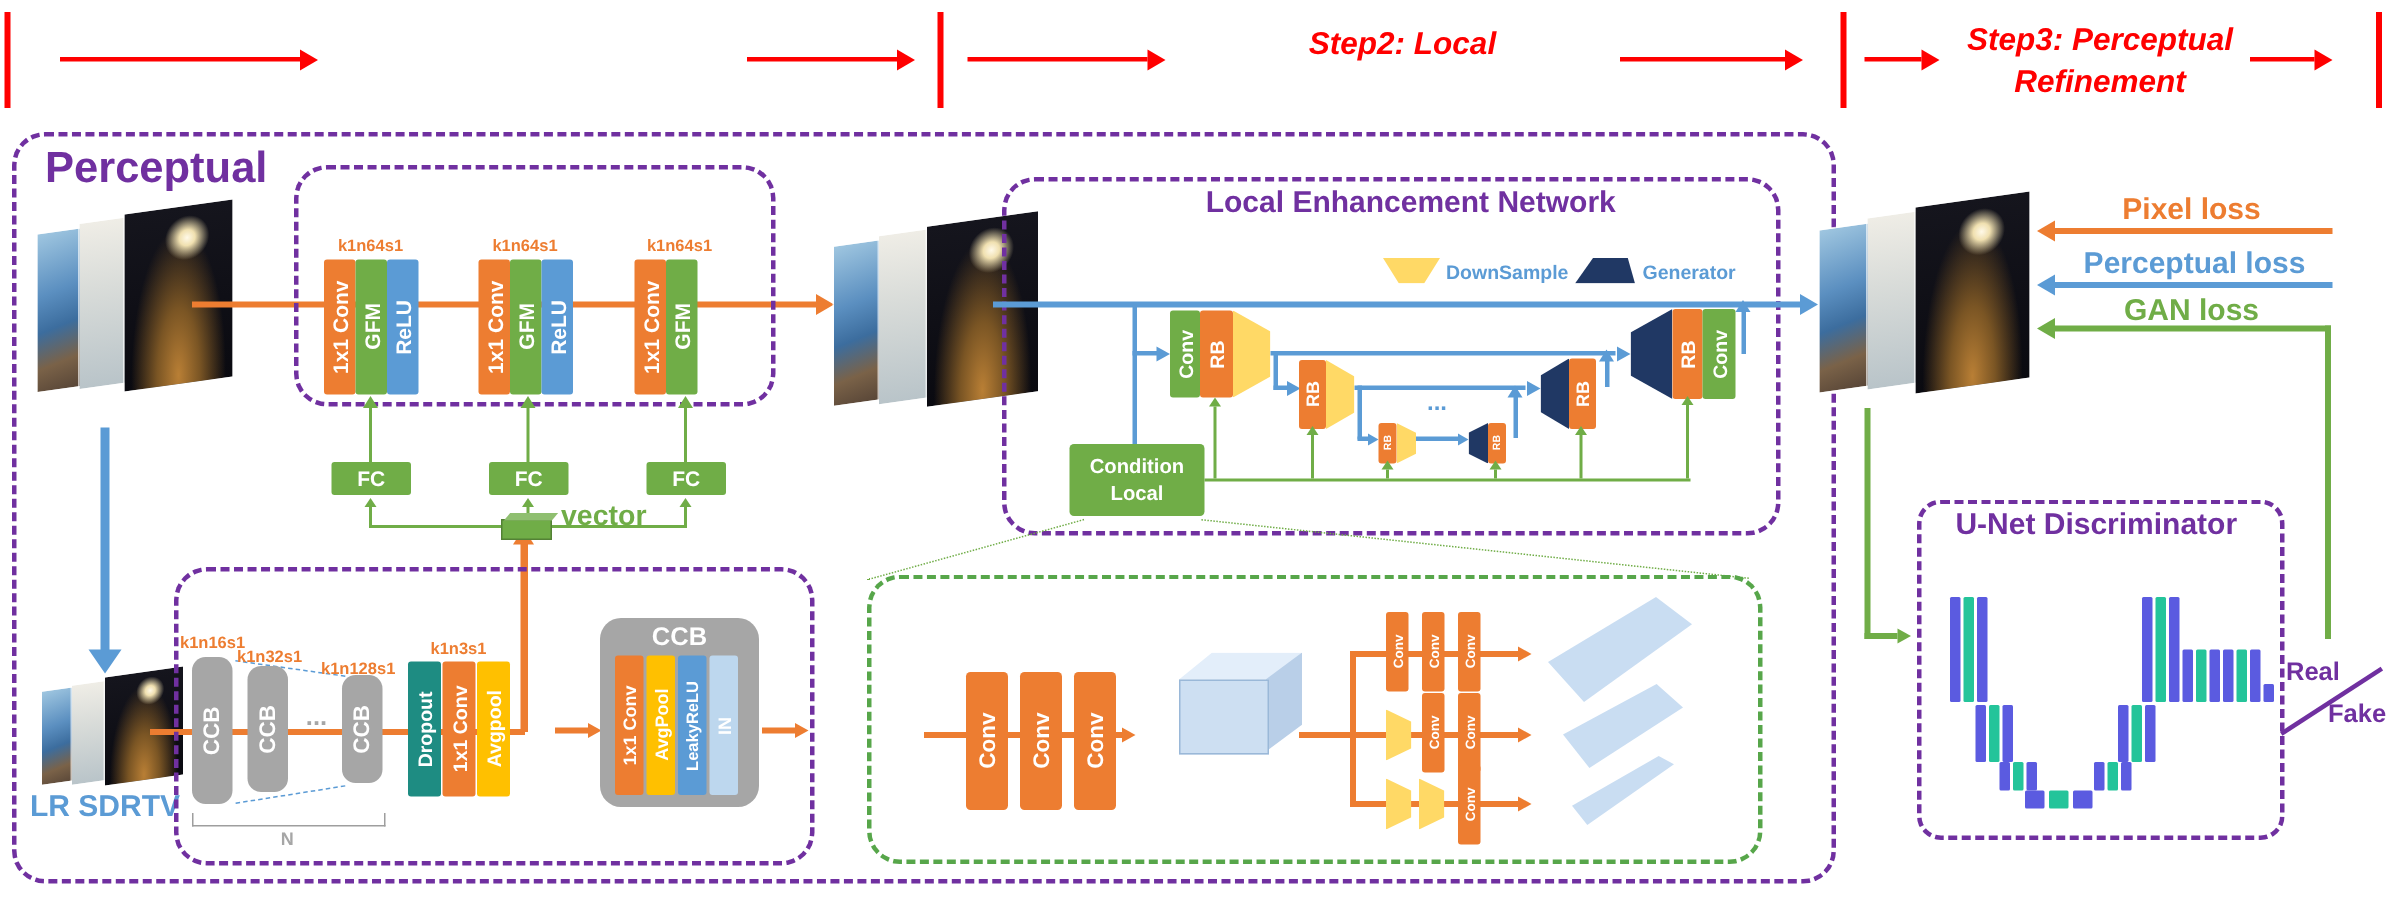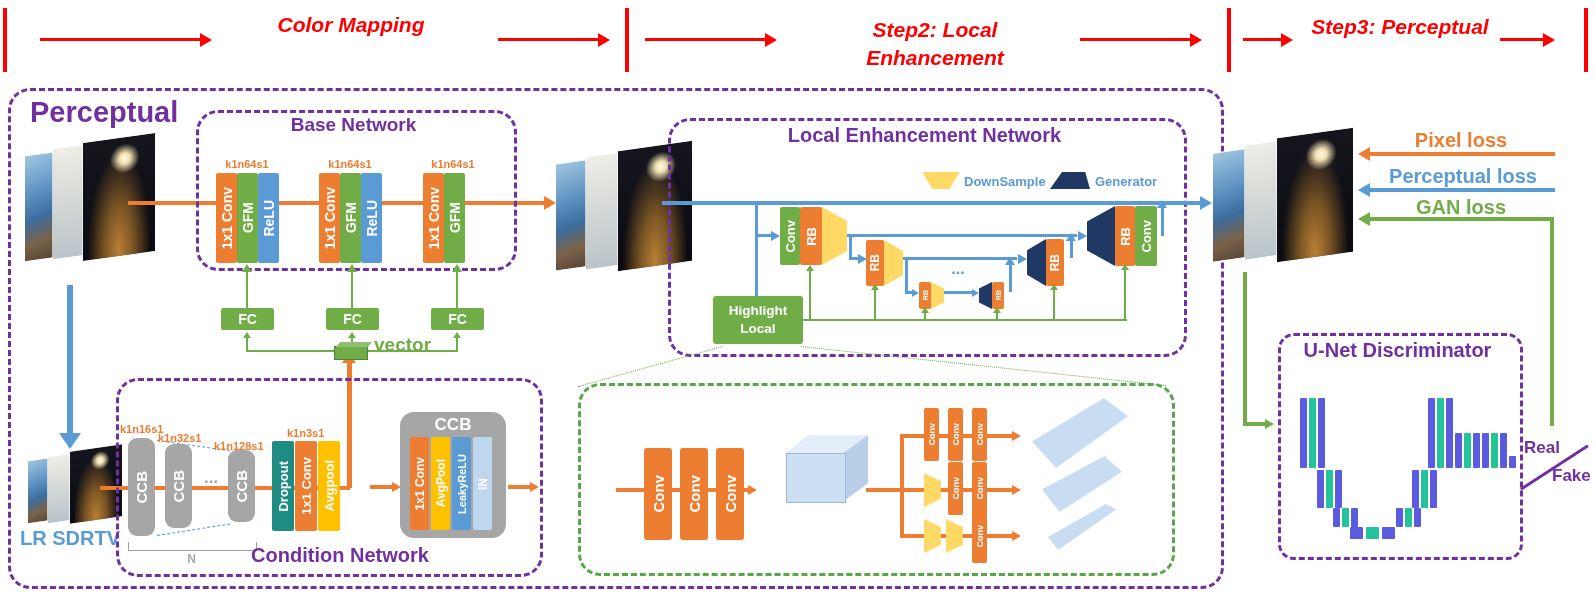--- a/index.html
+++ b/index.html
@@ -39,56 +39,54 @@
 <div id="canvas">
 
   <div class="ln c-rd" style="left:3px;top:8px;width:4px;height:64px;"></div>
   <div class="ln c-rd" style="left:625px;top:8px;width:4px;height:64px;"></div>
   <div class="ln c-rd" style="left:1227px;top:8px;width:4px;height:64px;"></div>
   <div class="ln c-rd" style="left:1584px;top:8px;width:4px;height:64px;"></div>
 
   <div class="ln c-rd" style="left:40px;top:38px;width:160px;height:3px;"></div>
   <div class="tri r" style="--c:#FF0000;left:200px;top:33px;"></div>
   <div class="redtxt" style="left:215px;top:11px;width:272px;">
-    <div>Color Mapping</div>
   </div>
   <div class="ln c-rd" style="left:498px;top:38px;width:100px;height:3px;"></div>
   <div class="tri r" style="--c:#FF0000;left:598px;top:33px;"></div>
 
   <div class="ln c-rd" style="left:645px;top:38px;width:120px;height:3px;"></div>
   <div class="tri r" style="--c:#FF0000;left:765px;top:33px;"></div>
   <div class="redtxt" style="left:800px;top:16px;width:270px;">
     <div>Step2: Local</div>
-    <div>Enhancement</div>
   </div>
   <div class="ln c-rd" style="left:1080px;top:38px;width:110px;height:3px;"></div>
   <div class="tri r" style="--c:#FF0000;left:1190px;top:33px;"></div>
 
   <div class="ln c-rd" style="left:1243px;top:38px;width:38px;height:3px;"></div>
   <div class="tri r" style="--c:#FF0000;left:1281px;top:33px;"></div>
   <div class="redtxt" style="left:1292px;top:13px;width:216px;">
     <div>Step3: Perceptual</div>
+    <div>Refinement</div>
   </div>
   <div class="ln c-rd" style="left:1500px;top:38px;width:43px;height:3px;"></div>
   <div class="tri r" style="--c:#FF0000;left:1543px;top:33px;"></div>
 
   <div class="dashed-p" style="left:8px;top:88px;width:1210px;height:495px;"></div>
   <div class="tp" style="left:30px;top:96px;font-size:29px;">Perceptual</div>
 
   <div class="abs" style="left:25px;top:138px;width:140px;height:132px;">
     <div class="photo img-sky" style="left:0;top:14px;width:62px;height:105px;"></div>
     <div class="photo img-pale" style="left:28px;top:7px;width:62px;height:110px;"></div>
     <div class="photo img-space" style="left:58px;top:0;width:72px;height:118px;"></div>
   </div>
 
   <div class="ln c-or" style="left:128px;top:201px;width:418px;height:4px;"></div>
   <div class="tri r" style="--c:#ED7D31;left:544px;top:196px;"></div>
 
   <div class="dashed-p" style="left:196px;top:110px;width:315px;height:155px;"></div>
-  <div class="tp" style="left:196px;top:114px;width:315px;font-size:19px;">Base Network</div>
 
   <div class="abs" style="left:214px;top:158px;width:66px;text-align:center;color:#ED7D31;font-weight:bold;font-size:11px;">k1n64s1</div>
   <div class="abs" style="left:317px;top:158px;width:66px;text-align:center;color:#ED7D31;font-weight:bold;font-size:11px;">k1n64s1</div>
   <div class="abs" style="left:420px;top:158px;width:66px;text-align:center;color:#ED7D31;font-weight:bold;font-size:11px;">k1n64s1</div>
 
   <div class="blk" style="left:216px;top:173px;width:21px;height:90px;background:#ED7D31;font-size:14px;">
       <span class="vt">1x1 Conv</span>
     </div>
   <div class="blk" style="left:237px;top:173px;width:21px;height:90px;background:#70AD47;font-size:14px;">
       <span class="vt">GFM</span>
@@ -184,21 +182,20 @@
   <div class="blk" style="left:272px;top:441px;width:22px;height:90px;background:#1E8C82;font-size:13px;">
       <span class="vt">Dropout</span>
     </div>
   <div class="blk" style="left:295px;top:441px;width:22px;height:90px;background:#ED7D31;font-size:13px;">
       <span class="vt">1x1 Conv</span>
     </div>
   <div class="blk" style="left:318px;top:441px;width:22px;height:90px;background:#FFC000;font-size:13px;">
       <span class="vt">Avgpool</span>
     </div>
 
-  <div class="tp" style="left:240px;top:544px;width:200px;font-size:20px;">Condition Network</div>
 
   <div class="ln c-or" style="left:370px;top:485px;width:26px;height:4px;"></div>
   <div class="tri sm r" style="--c:#ED7D31;left:392px;top:482px;"></div>
   <div class="abs" style="left:400px;top:412px;width:106px;height:126px;background:#A6A6A6;border-radius:14px;"></div>
   <div class="abs" style="left:400px;top:415px;width:106px;text-align:center;color:#fff;font-weight:bold;font-size:17px;">CCB</div>
   <div class="blk" style="left:410px;top:437px;width:19px;height:93px;background:#ED7D31;font-size:12px;">
       <span class="vt">1x1 Conv</span>
     </div>
   <div class="blk" style="left:431px;top:437px;width:19px;height:93px;background:#FFC000;font-size:12px;">
       <span class="vt">AvgPool</span>
@@ -212,21 +209,21 @@
   <div class="ln c-or" style="left:508px;top:485px;width:22px;height:4px;"></div>
   <div class="tri sm r" style="--c:#ED7D31;left:530px;top:482px;"></div>
 
   <div class="abs" style="left:556px;top:146px;width:140px;height:132px;">
     <div class="photo img-sky" style="left:0;top:14px;width:64px;height:106px;"></div>
     <div class="photo img-pale" style="left:30px;top:7px;width:64px;height:112px;"></div>
     <div class="photo img-space" style="left:62px;top:0;width:74px;height:120px;"></div>
   </div>
 
   <div class="dashed-p" style="left:668px;top:118px;width:513px;height:233px;"></div>
-  <div class="tp" style="left:668px;top:124px;width:513px;font-size:20px;">Local Enhancement Network</div>
+  <div class="tp" style="left:684px;top:124px;width:513px;font-size:20px;">Local Enhancement Network</div>
 
   <div class="trapY" style="left:922px;top:172px;width:38px;height:17px;clip-path:polygon(0 0,100% 0,72% 100%,28% 100%);"></div>
   <div class="abs bluetxt" style="left:964px;top:174px;font-size:13px;text-align:left;">DownSample</div>
   <div class="abs" style="left:1050px;top:172px;width:40px;height:17px;background:#203864;clip-path:polygon(30% 0,88% 0,100% 100%,0 100%);"></div>
   <div class="abs bluetxt" style="left:1095px;top:174px;font-size:13px;text-align:left;">Generator</div>
 
   <div class="ln c-bl" style="left:662px;top:201px;width:540px;height:4px;"></div>
   <div class="tri r" style="--c:#5B9BD5;left:1200px;top:196px;"></div>
 
   <div class="ln c-bl" style="left:755px;top:203px;width:3px;height:95px;"></div>
@@ -279,21 +276,21 @@
     </div>
   <div class="trapN" style="left:1087px;top:206px;width:28px;height:60px;clip-path:polygon(0 26%,100% 0,100% 100%,0 74%);"></div>
   <div class="blk" style="left:1115px;top:206px;width:20px;height:60px;background:#ED7D31;font-size:13px;">
       <span class="vt">RB</span>
     </div>
   <div class="blk" style="left:1135px;top:206px;width:22px;height:60px;background:#70AD47;font-size:13px;">
       <span class="vt">Conv</span>
     </div>
 
   <div class="blk" style="left:713px;top:296px;width:90px;height:48px;background:#70AD47;border-radius:3px;font-size:13.5px;flex-direction:column;line-height:18px;">
-    <div>Highlight</div>
+    <div>Condition</div>
     <div>Local</div>
   </div>
   <div class="ln c-gr" style="left:803px;top:319px;width:324px;height:2px;"></div>
   <div class="ln c-gr" style="left:809px;top:271px;width:2px;height:48px;"></div>
   <div class="tri xs u" style="--c:#70AD47;left:806px;top:265px;"></div>
   <div class="ln c-gr" style="left:874px;top:290px;width:2px;height:29px;"></div>
   <div class="tri xs u" style="--c:#70AD47;left:871px;top:284px;"></div>
   <div class="ln c-gr" style="left:924px;top:313px;width:2px;height:6px;"></div>
   <div class="tri xs u" style="--c:#70AD47;left:921px;top:307px;"></div>
   <div class="ln c-gr" style="left:996px;top:313px;width:2px;height:6px;"></div>

